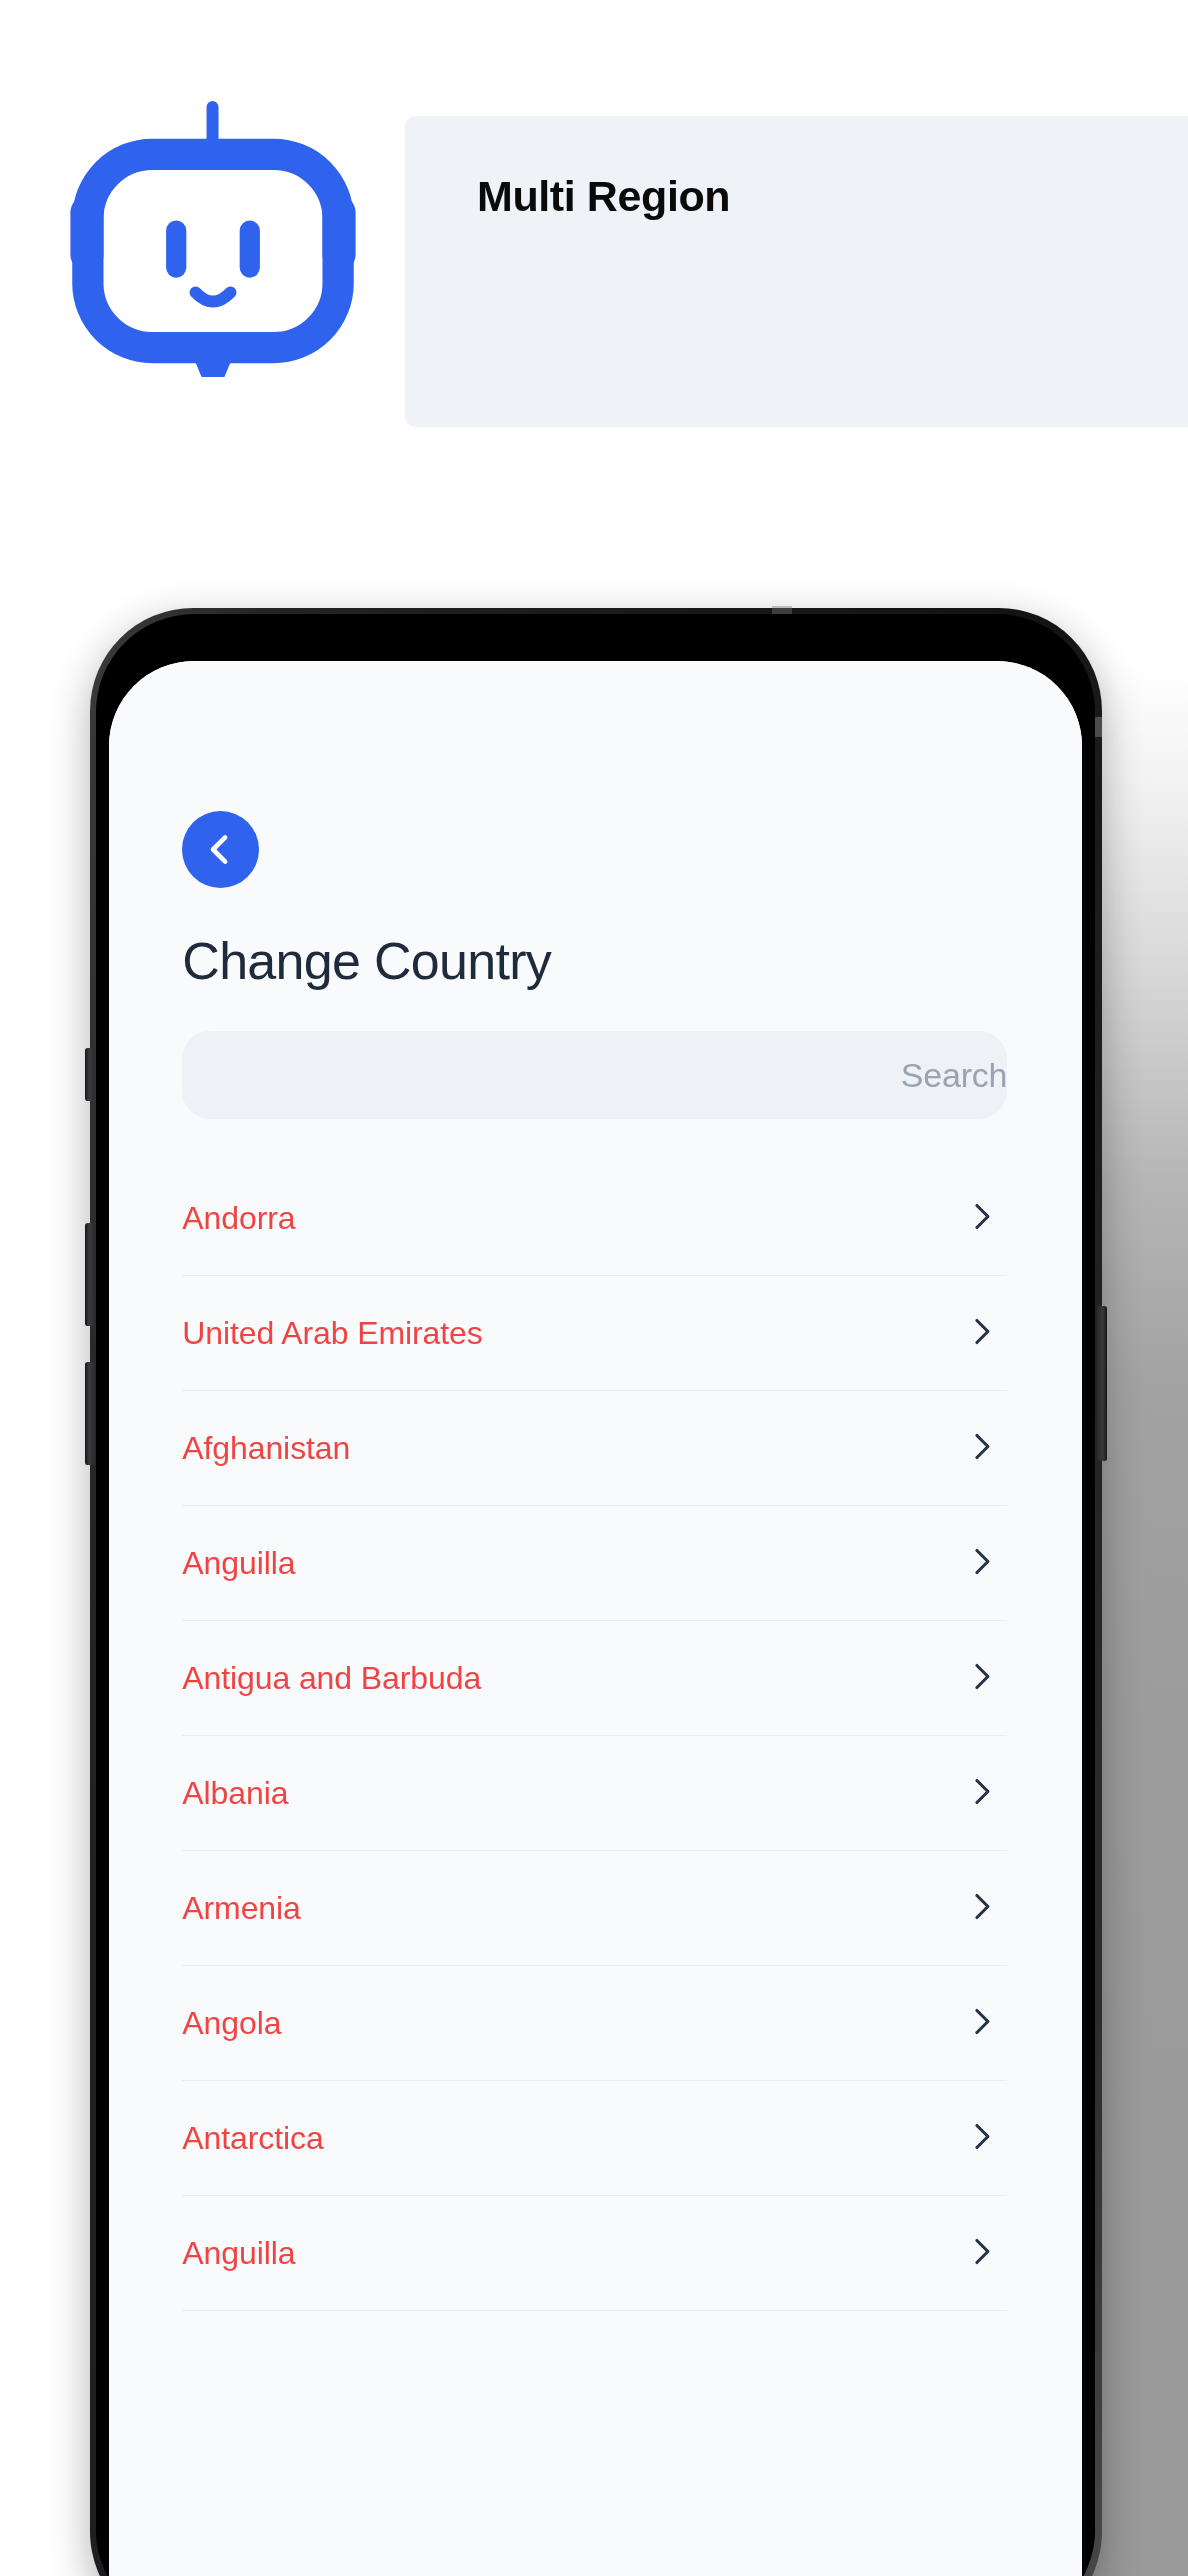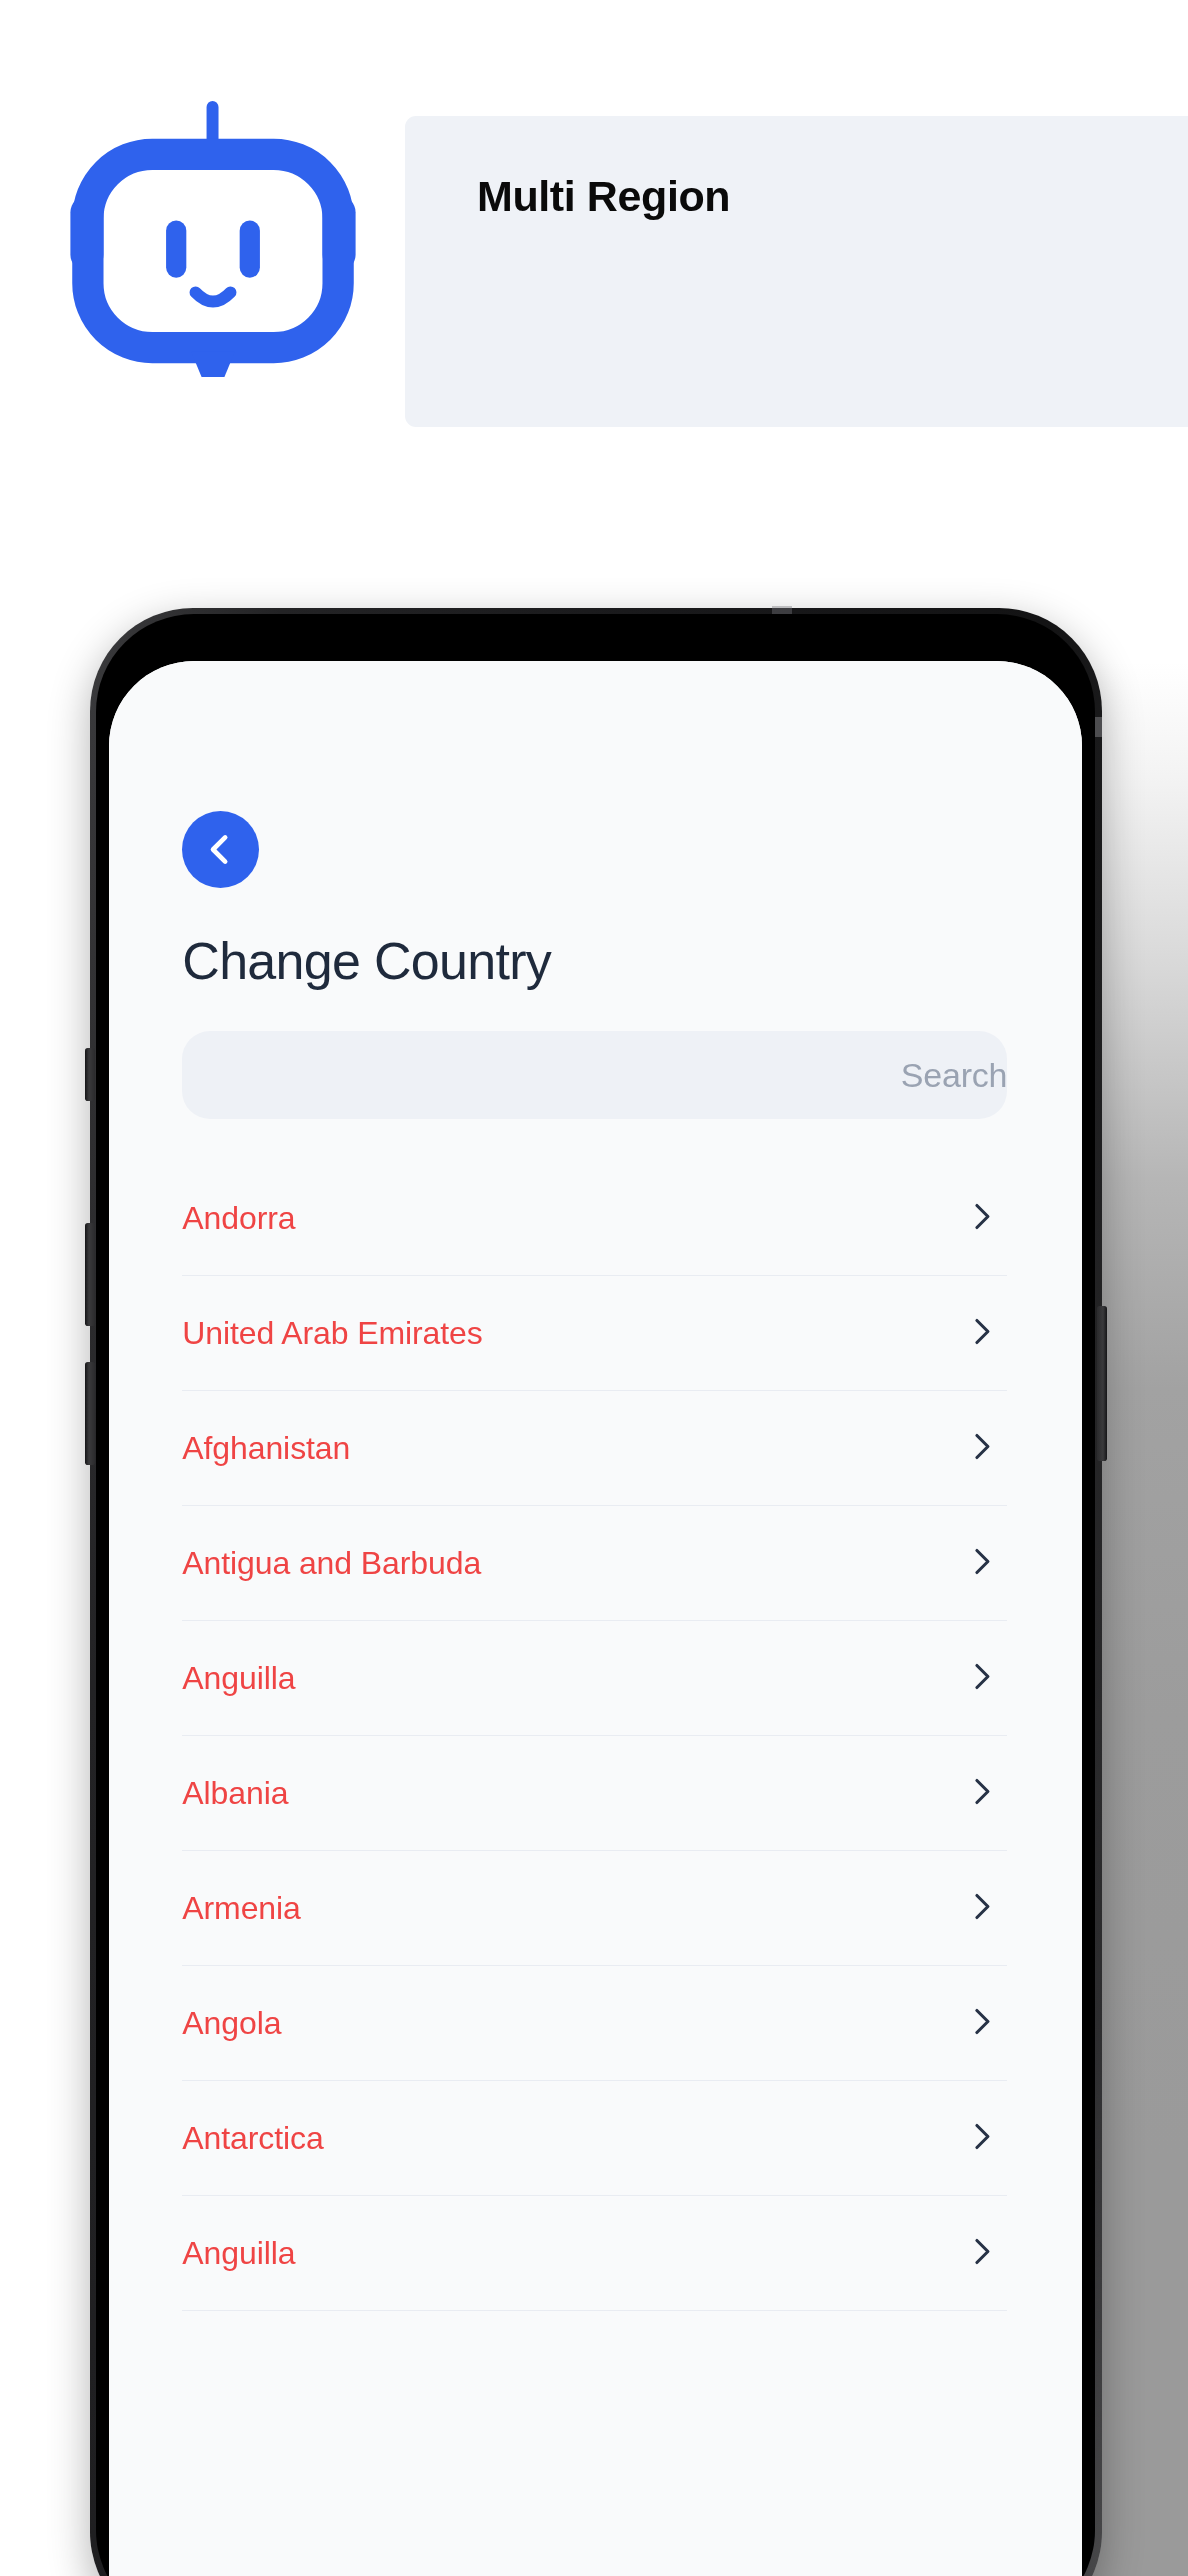--- a/index.html
+++ b/index.html
@@ -313,27 +313,27 @@
                   <path d="M13 6 L25 18 L13 30" fill="none" stroke="#273246" stroke-width="3.4" stroke-linecap="round" stroke-linejoin="round"></path>
                 </svg></span>
             </div>
             <div class="country-row">
               <span class="country-name">Afghanistan</span>
               <span><svg class="chev" viewBox="0 0 36 36" xmlns="http://www.w3.org/2000/svg">
                   <path d="M13 6 L25 18 L13 30" fill="none" stroke="#273246" stroke-width="3.4" stroke-linecap="round" stroke-linejoin="round"></path>
                 </svg></span>
             </div>
             <div class="country-row">
+              <span class="country-name">Anguilla</span>
+              <span><svg class="chev" viewBox="0 0 36 36" xmlns="http://www.w3.org/2000/svg">
+                  <path d="M13 6 L25 18 L13 30" fill="none" stroke="#273246" stroke-width="3.4" stroke-linecap="round" stroke-linejoin="round"></path>
+                </svg></span>
+            </div>
+            <div class="country-row">
               <span class="country-name">Antigua and Barbuda</span>
-              <span><svg class="chev" viewBox="0 0 36 36" xmlns="http://www.w3.org/2000/svg">
-                  <path d="M13 6 L25 18 L13 30" fill="none" stroke="#273246" stroke-width="3.4" stroke-linecap="round" stroke-linejoin="round"></path>
-                </svg></span>
-            </div>
-            <div class="country-row">
-              <span class="country-name">Anguilla</span>
               <span><svg class="chev" viewBox="0 0 36 36" xmlns="http://www.w3.org/2000/svg">
                   <path d="M13 6 L25 18 L13 30" fill="none" stroke="#273246" stroke-width="3.4" stroke-linecap="round" stroke-linejoin="round"></path>
                 </svg></span>
             </div>
             <div class="country-row">
               <span class="country-name">Albania</span>
               <span><svg class="chev" viewBox="0 0 36 36" xmlns="http://www.w3.org/2000/svg">
                   <path d="M13 6 L25 18 L13 30" fill="none" stroke="#273246" stroke-width="3.4" stroke-linecap="round" stroke-linejoin="round"></path>
                 </svg></span>
             </div>

